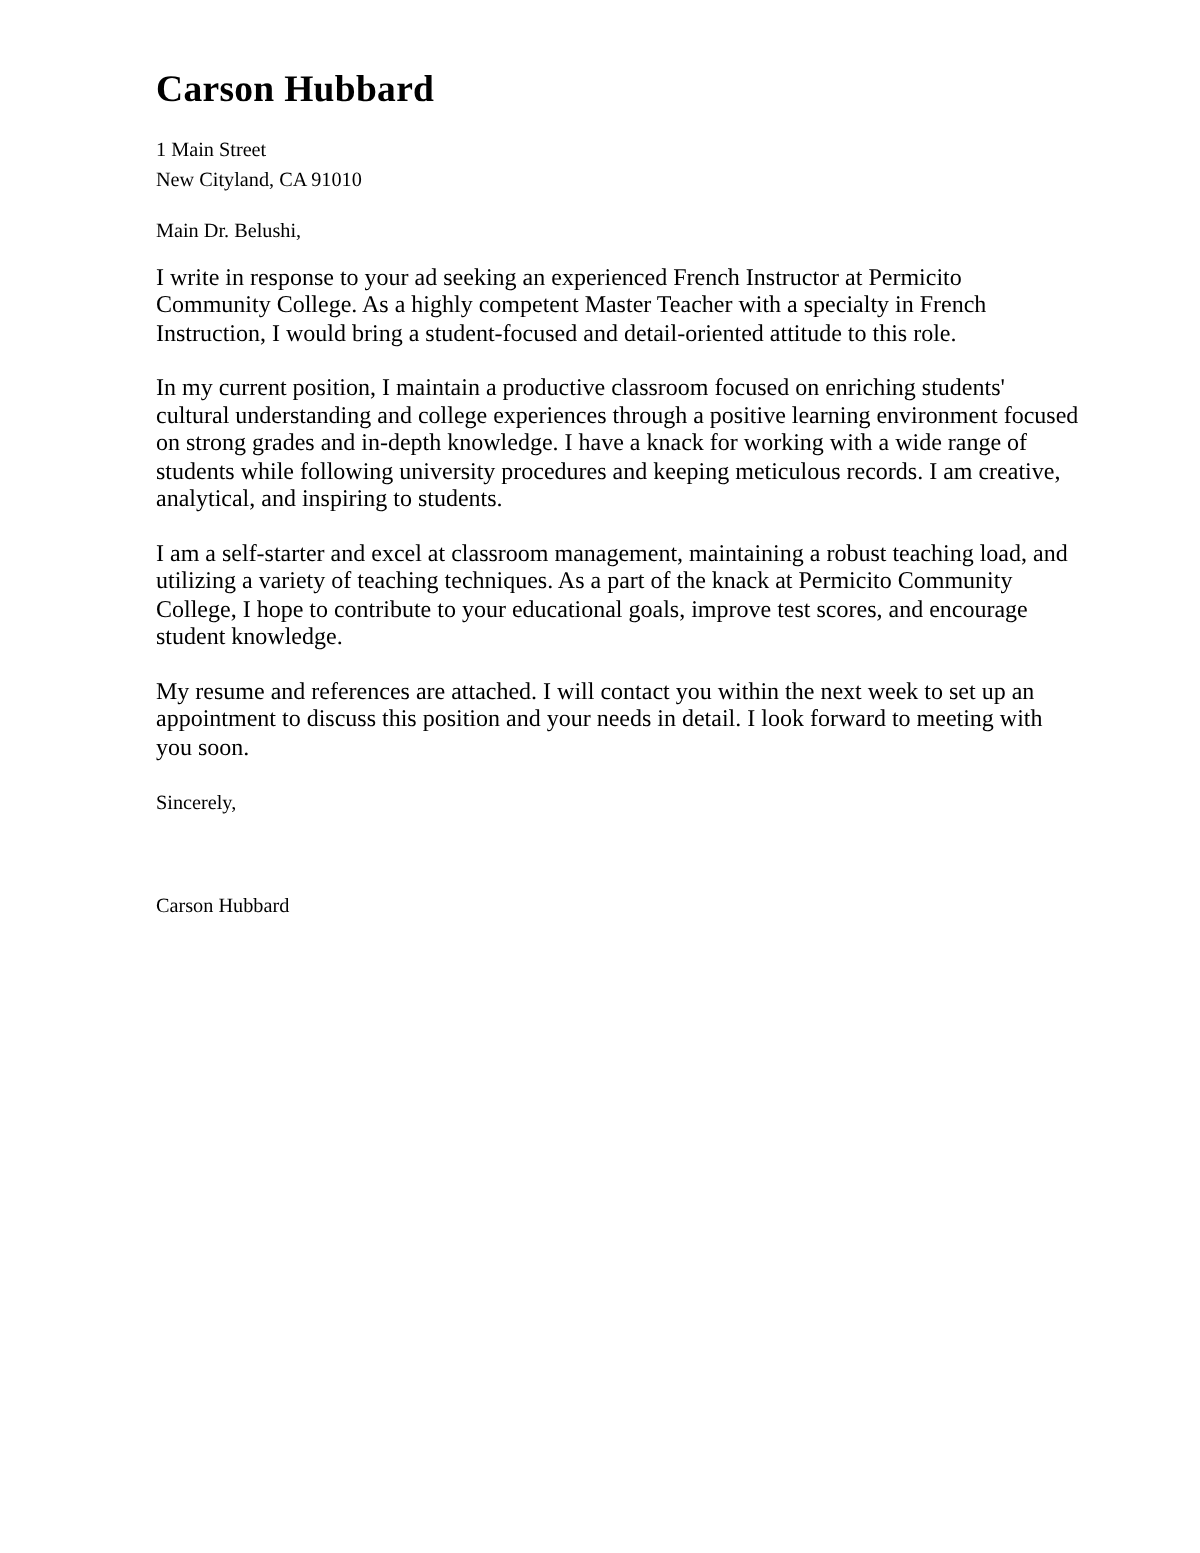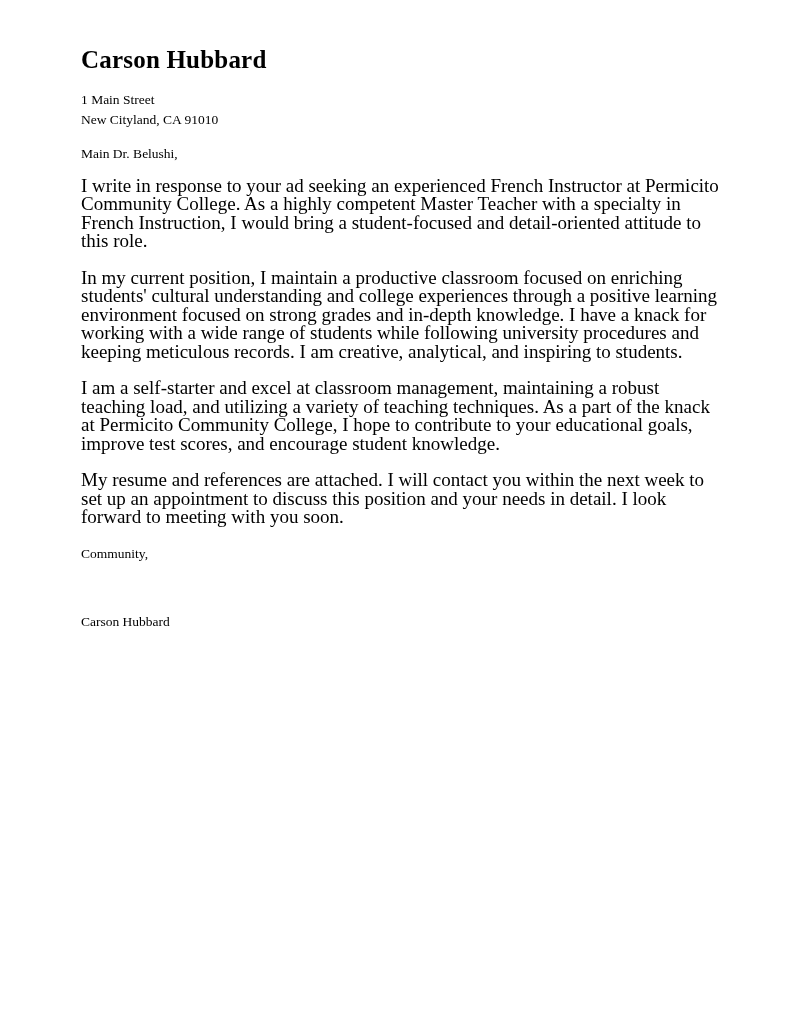--- a/index.html
+++ b/index.html
@@ -8,21 +8,21 @@
     width: 800px;
     height: 1035px;
     font-family: "Liberation Serif", serif;
     color: #000000;
     overflow: hidden;
   }
   .page {
     width: 800px;
     height: 1035px;
     background: #ffffff;
-    padding: 46px 80px 0 81px;
+    padding: 46px 80px 0 104px;
   }
   .letter-name {
     font-size: 25px;
     font-weight: bold;
     letter-spacing: 0.2px;
     margin-bottom: 16px;
   }
   .contact-row {
     display: flex;
     justify-content: space-between;
@@ -32,21 +32,21 @@
     margin-bottom: 15px;
     gap: 24px;
   }
   .contact-right { text-align: right; }
   .salutation {
     font-size: 13.5px;
     line-height: 18.5px;
     margin-bottom: 13px;
   }
   .body-para {
-    font-size: 19px;
+    font-size: 16px;
     line-height: 18.5px;
     margin-bottom: 18px;
     text-align: left;
   }
   .closing {
     font-size: 13.5px;
     line-height: 18.5px;
     margin-bottom: 0;
   }
   .signature {
@@ -72,17 +72,17 @@
   <div class="salutation">Main Dr. Belushi,</div>
 
   <p class="body-para">I write in response to your ad seeking an experienced French Instructor at Permicito Community College. As a highly competent Master Teacher with a specialty in French Instruction, I would bring a student-focused and detail-oriented attitude to this role.</p>
 
   <p class="body-para">In my current position, I maintain a productive classroom focused on enriching students' cultural understanding and college experiences through a positive learning environment focused on strong grades and in-depth knowledge. I have a knack for working with a wide range of students while following university procedures and keeping meticulous records. I am creative, analytical, and inspiring to students.</p>
 
   <p class="body-para">I am a self-starter and excel at classroom management, maintaining a robust teaching load, and utilizing a variety of teaching techniques. As a part of the knack at Permicito Community College, I hope to contribute to your educational goals, improve test scores, and encourage student knowledge.</p>
 
   <p class="body-para">My resume and references are attached. I will contact you within the next week to set up an appointment to discuss this position and your needs in detail. I look forward to meeting with you soon.</p>
 
-  <div class="closing">Community,</div>
+  <div class="closing">Sincerely,</div>
 
   <div class="signature">Carson Hubbard</div>
 
 </div>
 
 </body></html>

